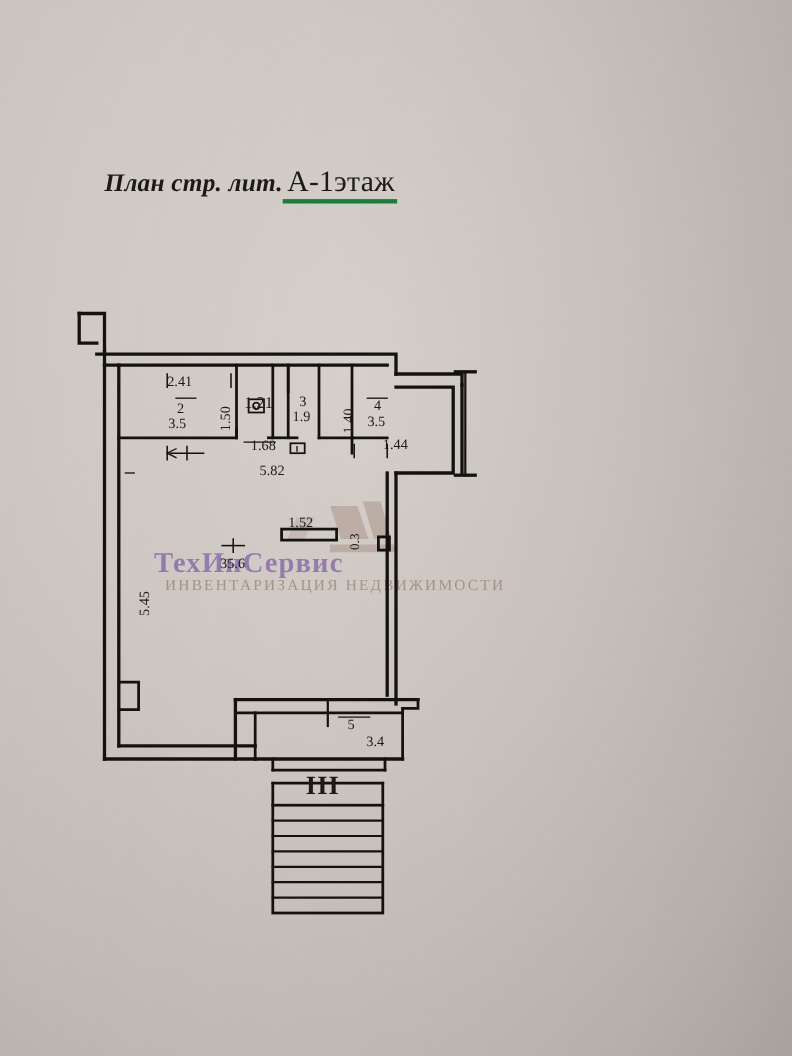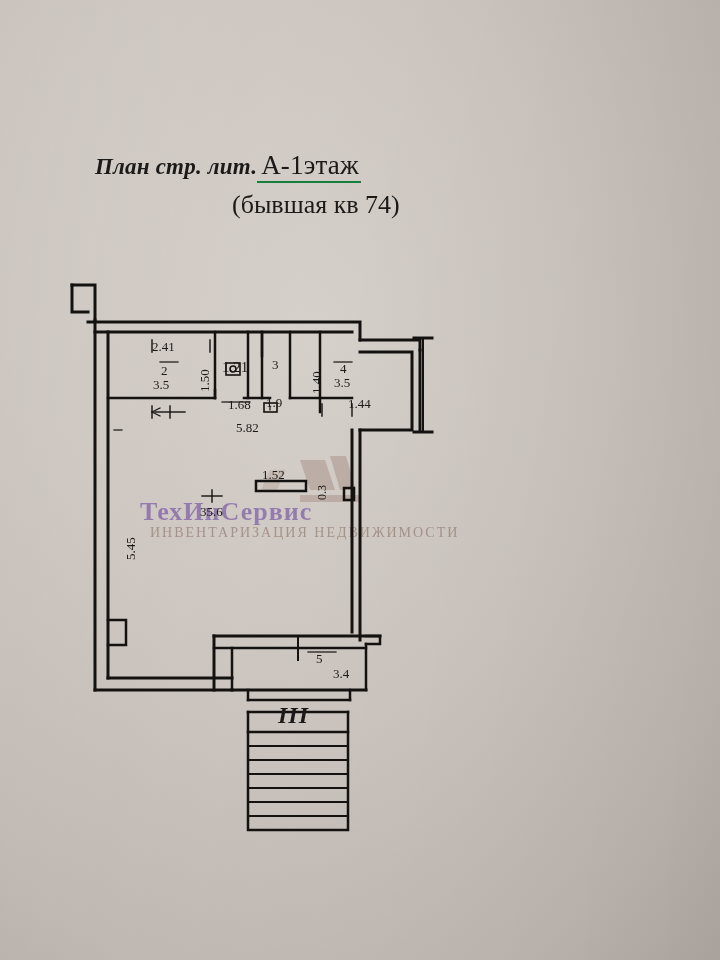--- a/index.html
+++ b/index.html
@@ -45,21 +45,21 @@
   .title-line1 {
     font-style: italic;
     font-weight: bold;
     font-size: 23px;
     letter-spacing: 0.2px;
   }
   .title-val {
     font-style: normal;
     font-weight: normal;
     font-size: 27px;
-    border-bottom: 2px solid #15803d;
+    border-bottom: 4px solid #15803d;
     padding: 0 2px 1px 4px;
   }
   .title-line2 {
     font-size: 26px;
   }
 
   .lit-a {
     font-style: italic;
     font-weight: bold;
     font-size: 20px;
@@ -119,21 +119,20 @@
 <body>
 
 <div id="paper"></div>
 
 <div id="sheet">
 
   <div class="txt title-line1" style="left:95px; top:152px;">
     <span>План стр. лит.</span><span class="title-val">А-1этаж</span>
   </div>
 
-  <div class="txt title-line2" style="left:232px; top:192px;">(бывшая кв 74)</div>
 
 
   <svg id="watermark" viewBox="0 0 330 90">
     <path d="M150 10 L175 10 L185 40 L160 40 Z" fill="#8a6a5e"></path>
     <path d="M180 6 L196 6 L206 40 L190 40 Z" fill="#8a6a5e"></path>
     <path d="M150 45 L210 45 L210 52 L150 52 Z" fill="#8a6a5e"></path>
     <path d="M120 20 L136 20 L126 42 L110 42 Z" fill="#8a6a5e" opacity="0.6"></path>
   </svg>
   <div id="wm-text">ТехИнСервис</div>
   <div id="wm-sub">ИНВЕНТАРИЗАЦИЯ НЕДВИЖИМОСТИ</div>
@@ -255,25 +254,25 @@
   <div class="txt dim dim-v" style="left:124px; top:560px;">5.45</div>
 
   <div class="txt dim" style="left:262px; top:468px;">1.52</div>
 
   <div class="txt dim dim-v" style="left:316px; top:500px; font-size:12px;">0.3</div>
 
   <div class="txt roomnum" style="left:161px; top:364px;">2</div>
   <div class="txt roomnum" style="left:153px; top:378px;">3.5</div>
 
   <div class="txt roomnum" style="left:272px; top:358px;">3</div>
-  <div class="txt roomnum" style="left:266px; top:372px;margin-top:24px;">1.9</div>
+  <div class="txt roomnum" style="left:266px; top:372px;">1.9</div>
 
   <div class="txt roomnum" style="left:340px; top:362px;">4</div>
   <div class="txt roomnum" style="left:334px; top:376px;">3.5</div>
 
   <div class="txt roomnum" style="left:200px; top:505px;">35.6</div>
 
   <div class="txt roomnum" style="left:316px; top:652px;">5</div>
   <div class="txt roomnum" style="left:310px; top:667px;margin-left:23px;">3.4</div>
 
-  <div class="txt" style="left:278px; top:703px; font-size:24px; font-weight:bold; letter-spacing:1px;font-style:italic;">III</div>
+  <div class="txt" style="left:278px; top:703px; font-size:24px; font-weight:bold; letter-spacing:1px;">III</div>
 
 </div>
 
 </body></html>

